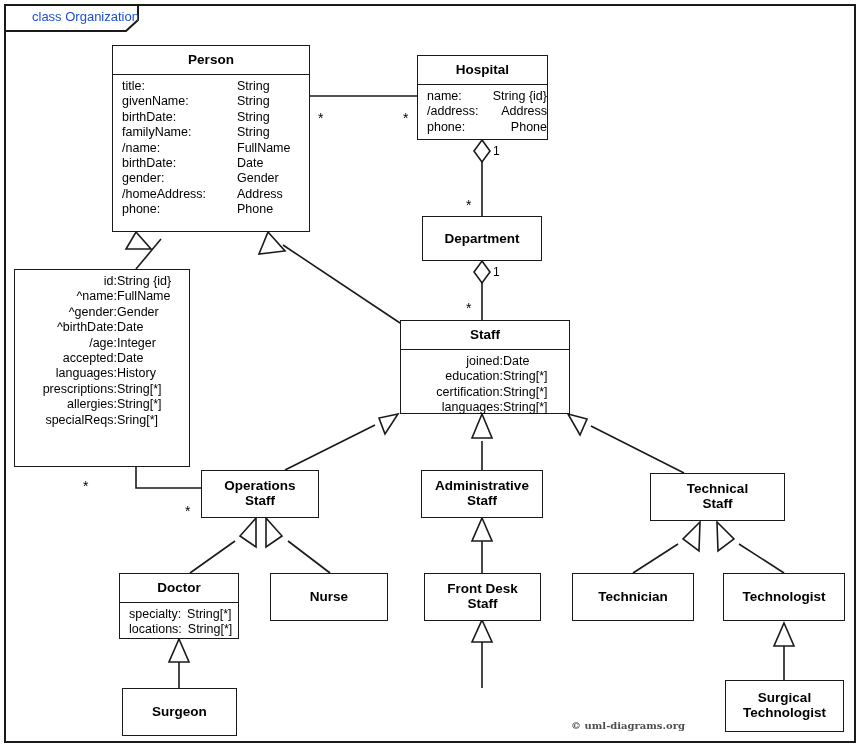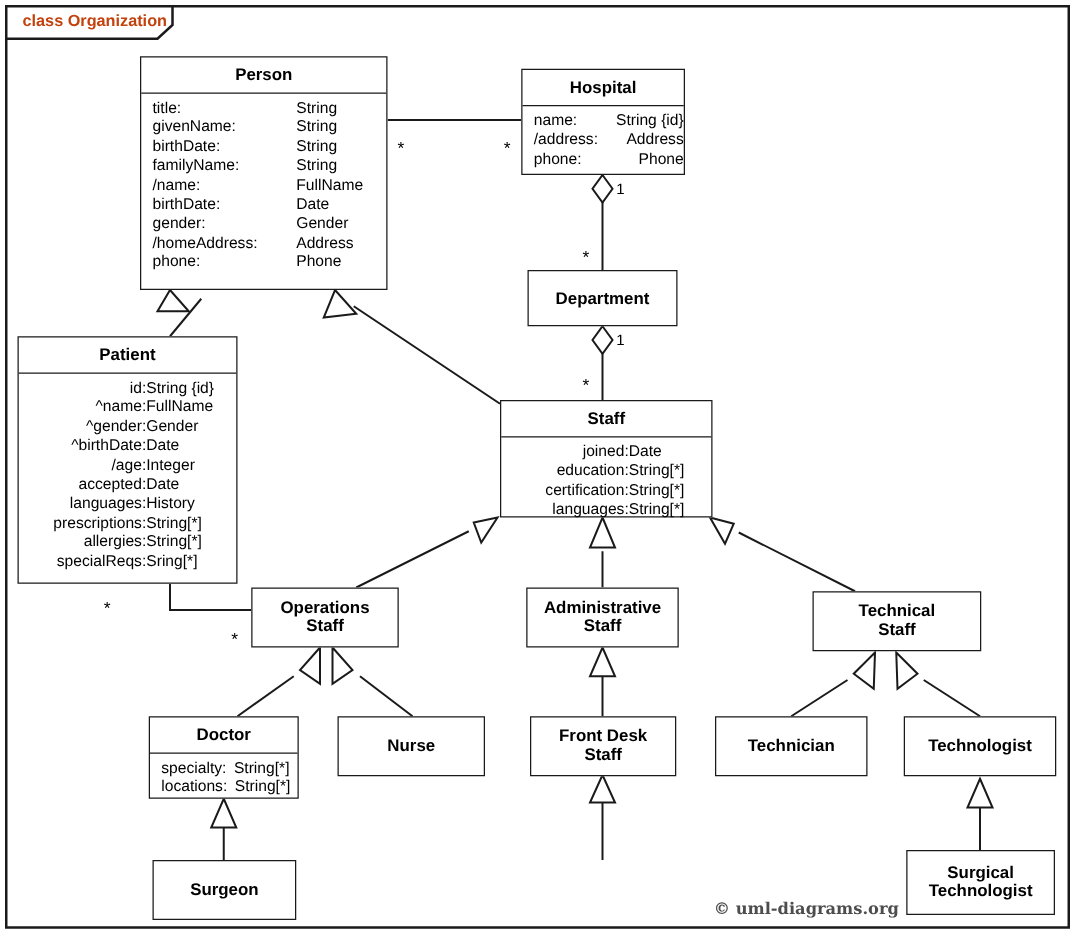--- a/index.html
+++ b/index.html
@@ -43,25 +43,25 @@
     box-sizing: border-box;
     background: #ffffff;
   }
   .frame-tab-shape {
     position: absolute;
     left: 0;
     top: 0;
   }
   .frame-tab-label {
     position: absolute;
-    left: 14px;
+    left: 28px;
     top: 5px;
     font-size: 13px;
-    font-weight: bold;
-    color: #c2410c;
+    font-weight: normal;
+    color: #1d4ed8;
     white-space: nowrap;
   }
   
   .cls {
     position: absolute;
     box-sizing: border-box;
     border: 1.6px solid #1a1a1a;
     background: #ffffff;
     z-index: 3;
   }
@@ -114,21 +114,21 @@
     line-height: 12px;
   }
   .mult.star {
     font-size: 14px;
     line-height: 10px;
   }
   
   .credit {
     position: absolute;
     font-family: "DejaVu Serif", serif;
-    font-size: 13px;
+    font-size: 10px;
     font-weight: bold;
     color: #4d4d4d;
     white-space: nowrap;
     z-index: 4;
   }
 </style>
 </head>
 <body>
 
 <div id="canvas">
@@ -253,21 +253,20 @@
         <span class="a-type">Phone</span>
       </div>
     </div>
   </div>
 
   <div class="cls" style="left:422px; top:216px; width:120px; height:45px;">
     <div class="cls-name" style="padding-top:14px;">Department</div>
   </div>
 
   <div class="cls has-attrs cols-mid" style="left:14px; top:269px; width:176px; height:198px;">
-    <div class="cls-name">Patient</div>
     <div class="attrs">
       <div class="attr">
         <span class="a-name">id:</span>
         <span class="a-type">String {id}</span>
       </div>
       <div class="attr">
         <span class="a-name">^name:</span>
         <span class="a-type">FullName</span>
       </div>
       <div class="attr">

